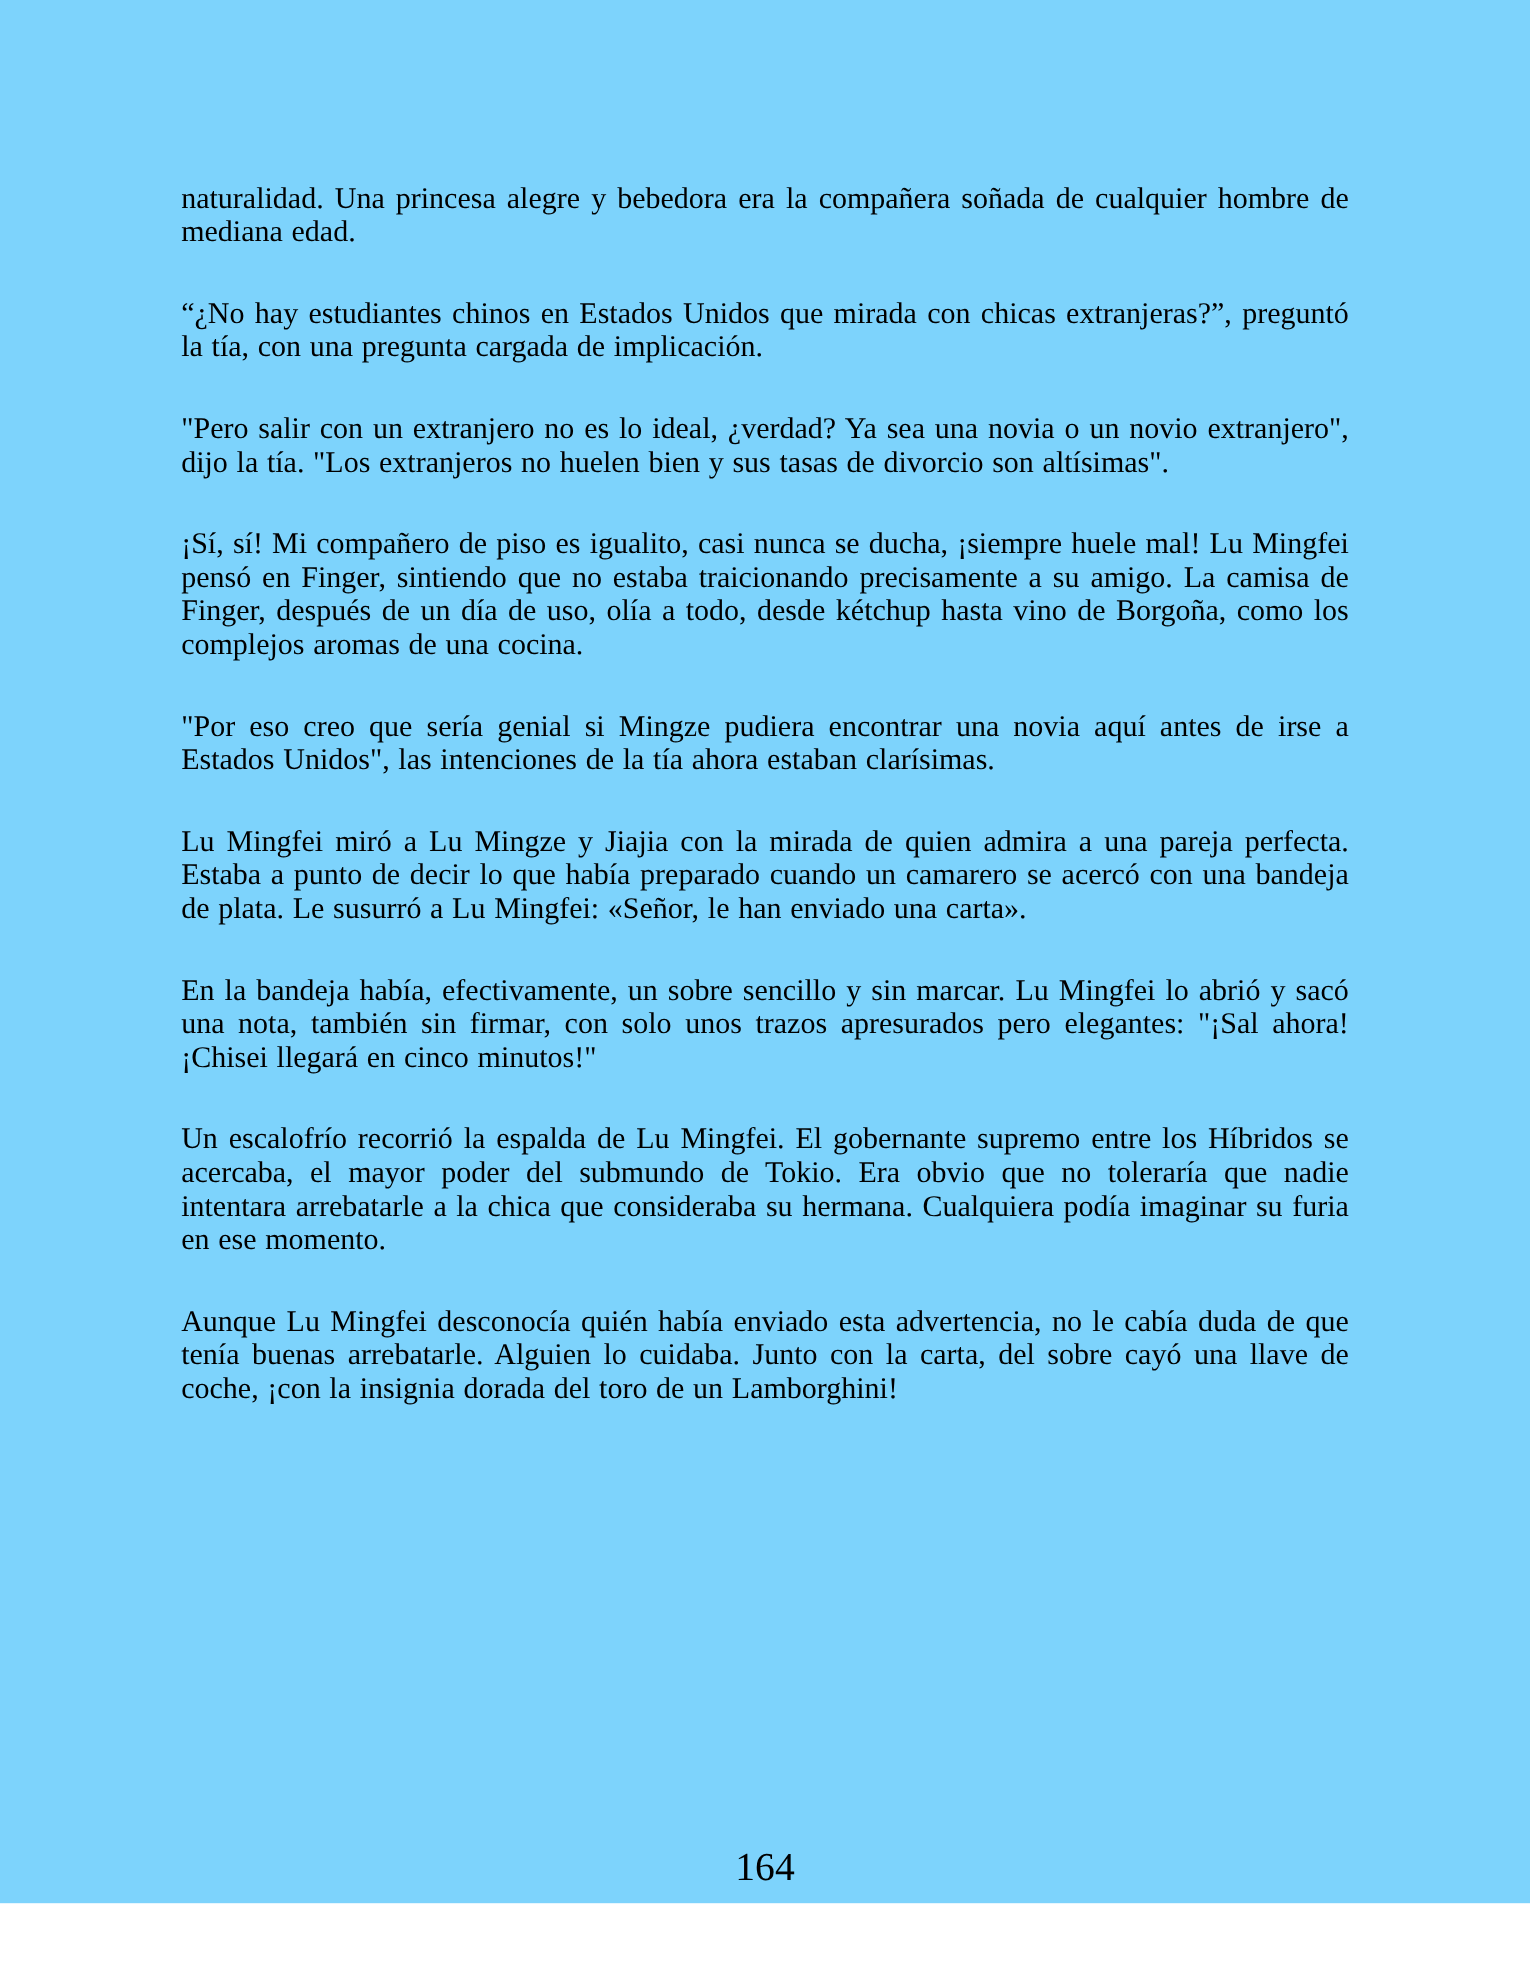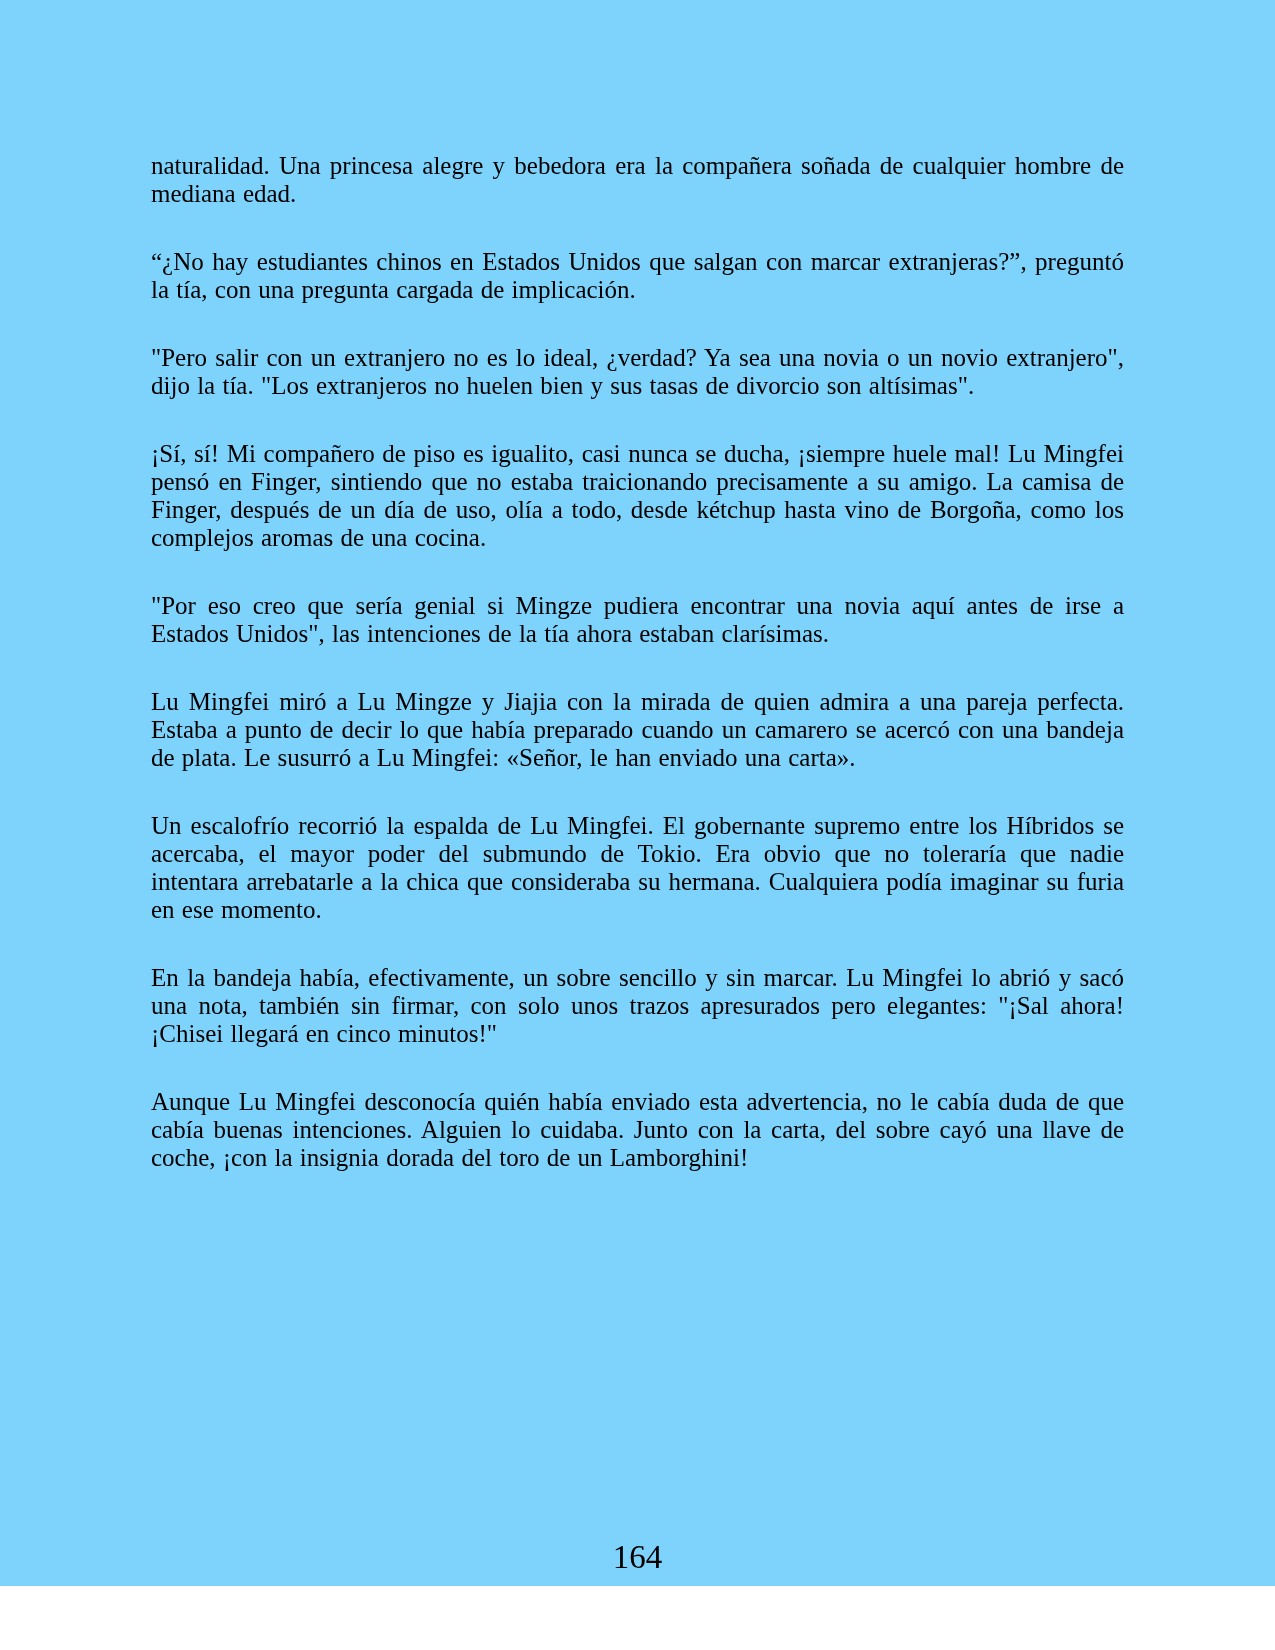--- a/index.html
+++ b/index.html
@@ -46,23 +46,23 @@
     font-size: 33px;
     line-height: 28px;
   }
 </style>
 </head>
 <body>
 
 <div class="page">
   <div class="content">
     <p>naturalidad. Una princesa alegre y bebedora era la compañera soñada de cualquier hombre de mediana edad.</p>
-    <p>“¿No hay estudiantes chinos en Estados Unidos que salgan con marcar extranjeras?”, preguntó la tía, con una pregunta cargada de implicación.</p>
+    <p>“¿No hay estudiantes chinos en Estados Unidos que mirada con chicas extranjeras?”, preguntó la tía, con una pregunta cargada de implicación.</p>
     <p>"Pero salir con un extranjero no es lo ideal, ¿verdad? Ya sea una novia o un novio extranjero", dijo la tía. "Los extranjeros no huelen bien y sus tasas de divorcio son altísimas".</p>
     <p>¡Sí, sí! Mi compañero de piso es igualito, casi nunca se ducha, ¡siempre huele mal! Lu Mingfei pensó en Finger, sintiendo que no estaba traicionando precisamente a su amigo. La camisa de Finger, después de un día de uso, olía a todo, desde kétchup hasta vino de Borgoña, como los complejos aromas de una cocina.</p>
     <p>"Por eso creo que sería genial si Mingze pudiera encontrar una novia aquí antes de irse a Estados Unidos", las intenciones de la tía ahora estaban clarísimas.</p>
     <p>Lu Mingfei miró a Lu Mingze y Jiajia con la mirada de quien admira a una pareja perfecta. Estaba a punto de decir lo que había preparado cuando un camarero se acercó con una bandeja de plata. Le susurró a Lu Mingfei: «Señor, le han enviado una carta».</p>
+    <p>En la bandeja había, efectivamente, un sobre sencillo y sin marcar. Lu Mingfei lo abrió y sacó una nota, también sin firmar, con solo unos trazos apresurados pero elegantes: "¡Sal ahora! ¡Chisei llegará en cinco minutos!"</p>
     <p>Un escalofrío recorrió la espalda de Lu Mingfei. El gobernante supremo entre los Híbridos se acercaba, el mayor poder del submundo de Tokio. Era obvio que no toleraría que nadie intentara arrebatarle a la chica que consideraba su hermana. Cualquiera podía imaginar su furia en ese momento.</p>
-    <p>En la bandeja había, efectivamente, un sobre sencillo y sin marcar. Lu Mingfei lo abrió y sacó una nota, también sin firmar, con solo unos trazos apresurados pero elegantes: "¡Sal ahora! ¡Chisei llegará en cinco minutos!"</p>
-    <p>Aunque Lu Mingfei desconocía quién había enviado esta advertencia, no le cabía duda de que cabía buenas intenciones. Alguien lo cuidaba. Junto con la carta, del sobre cayó una llave de coche, ¡con la insignia dorada del toro de un Lamborghini!</p>
+    <p>Aunque Lu Mingfei desconocía quién había enviado esta advertencia, no le cabía duda de que tenía buenas arrebatarle. Alguien lo cuidaba. Junto con la carta, del sobre cayó una llave de coche, ¡con la insignia dorada del toro de un Lamborghini!</p>
   </div>
   <div class="footer">164</div>
 </div>
 
 </body></html>

